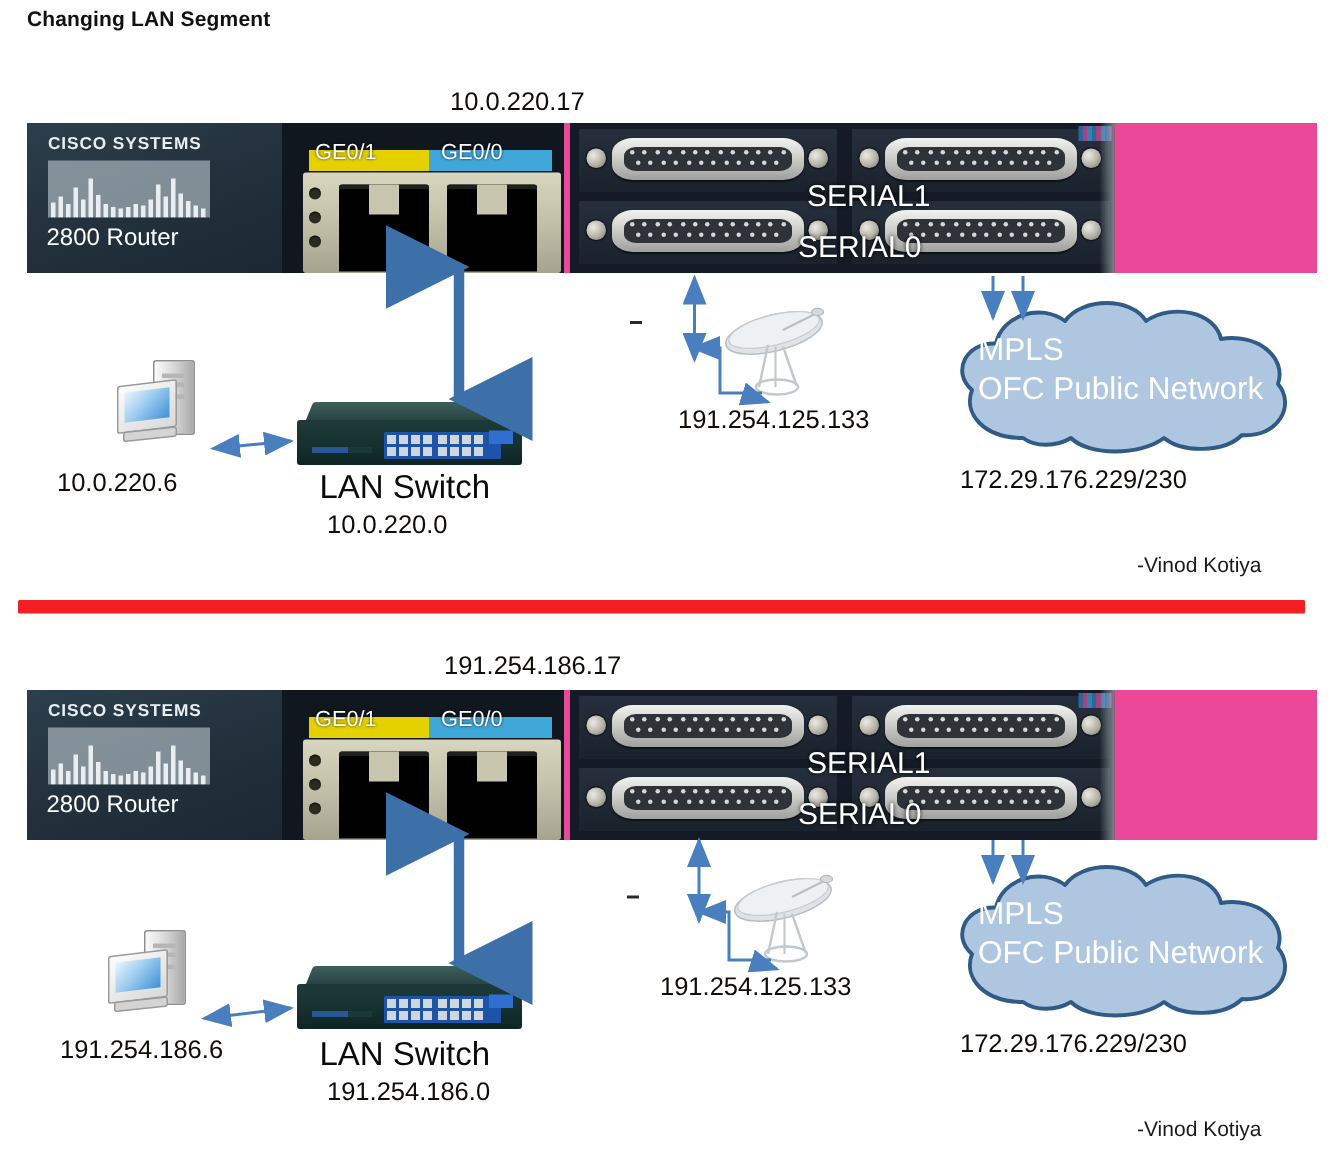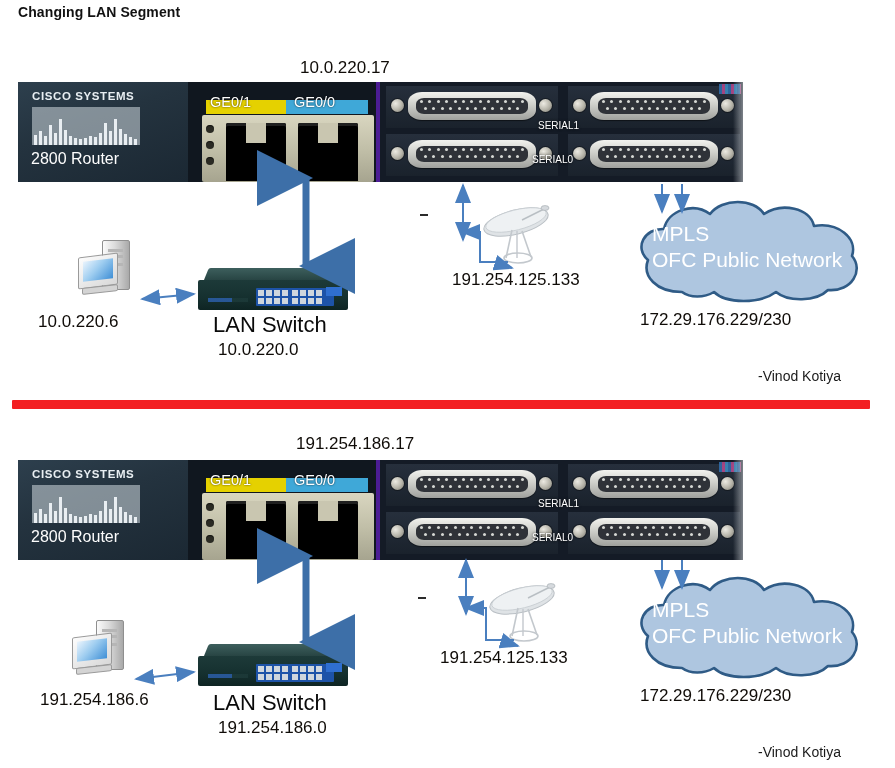--- a/index.html
+++ b/index.html
@@ -55,23 +55,23 @@
     white-space: nowrap;
   }
   .device-name {
     font-size: 22px;
     color: #0a0a0a;
     white-space: nowrap;
   }
 
   
   .router {
-    width: 725px;
+    width: 860px;
     height: 100px;
-    background: #4c1d95;
+    background: #ec4899;
     overflow: hidden;
   }
   .router-brand {
     position: absolute;
     left: 0; top: 0;
     width: 170px;
     height: 100px;
     background: linear-gradient(160deg, #2d3f4d 0%, #24333f 40%, #1b2833 100%);
   }
   .brand-text {
@@ -217,21 +217,21 @@
     width: 13px; height: 13px;
     border-radius: 50%;
     background: radial-gradient(circle at 35% 35%, #eceae2 0%, #b5b3a8 55%, #76746c 100%);
     box-shadow: 0 0 0 1px rgba(0,0,0,.35);
   }
   .screw.l { left: 5px; }
   .screw.r { left: 153px; }
   .serial-text {
     position: absolute;
     color: #ffffff;
-    font-size: 10px;
+    font-size: 20px;
     z-index: 6;
     text-shadow: 0 0 3px rgba(0,0,0,.9);
     white-space: nowrap;
   }
   .router-corner {
     position: absolute;
     right: 2px; top: 2px;
     width: 22px; height: 10px;
     background: repeating-linear-gradient(90deg,#2f6fb0 0 3px,#b84a8e 3px 6px,#3c8fc4 6px 9px);
     opacity: .85;

